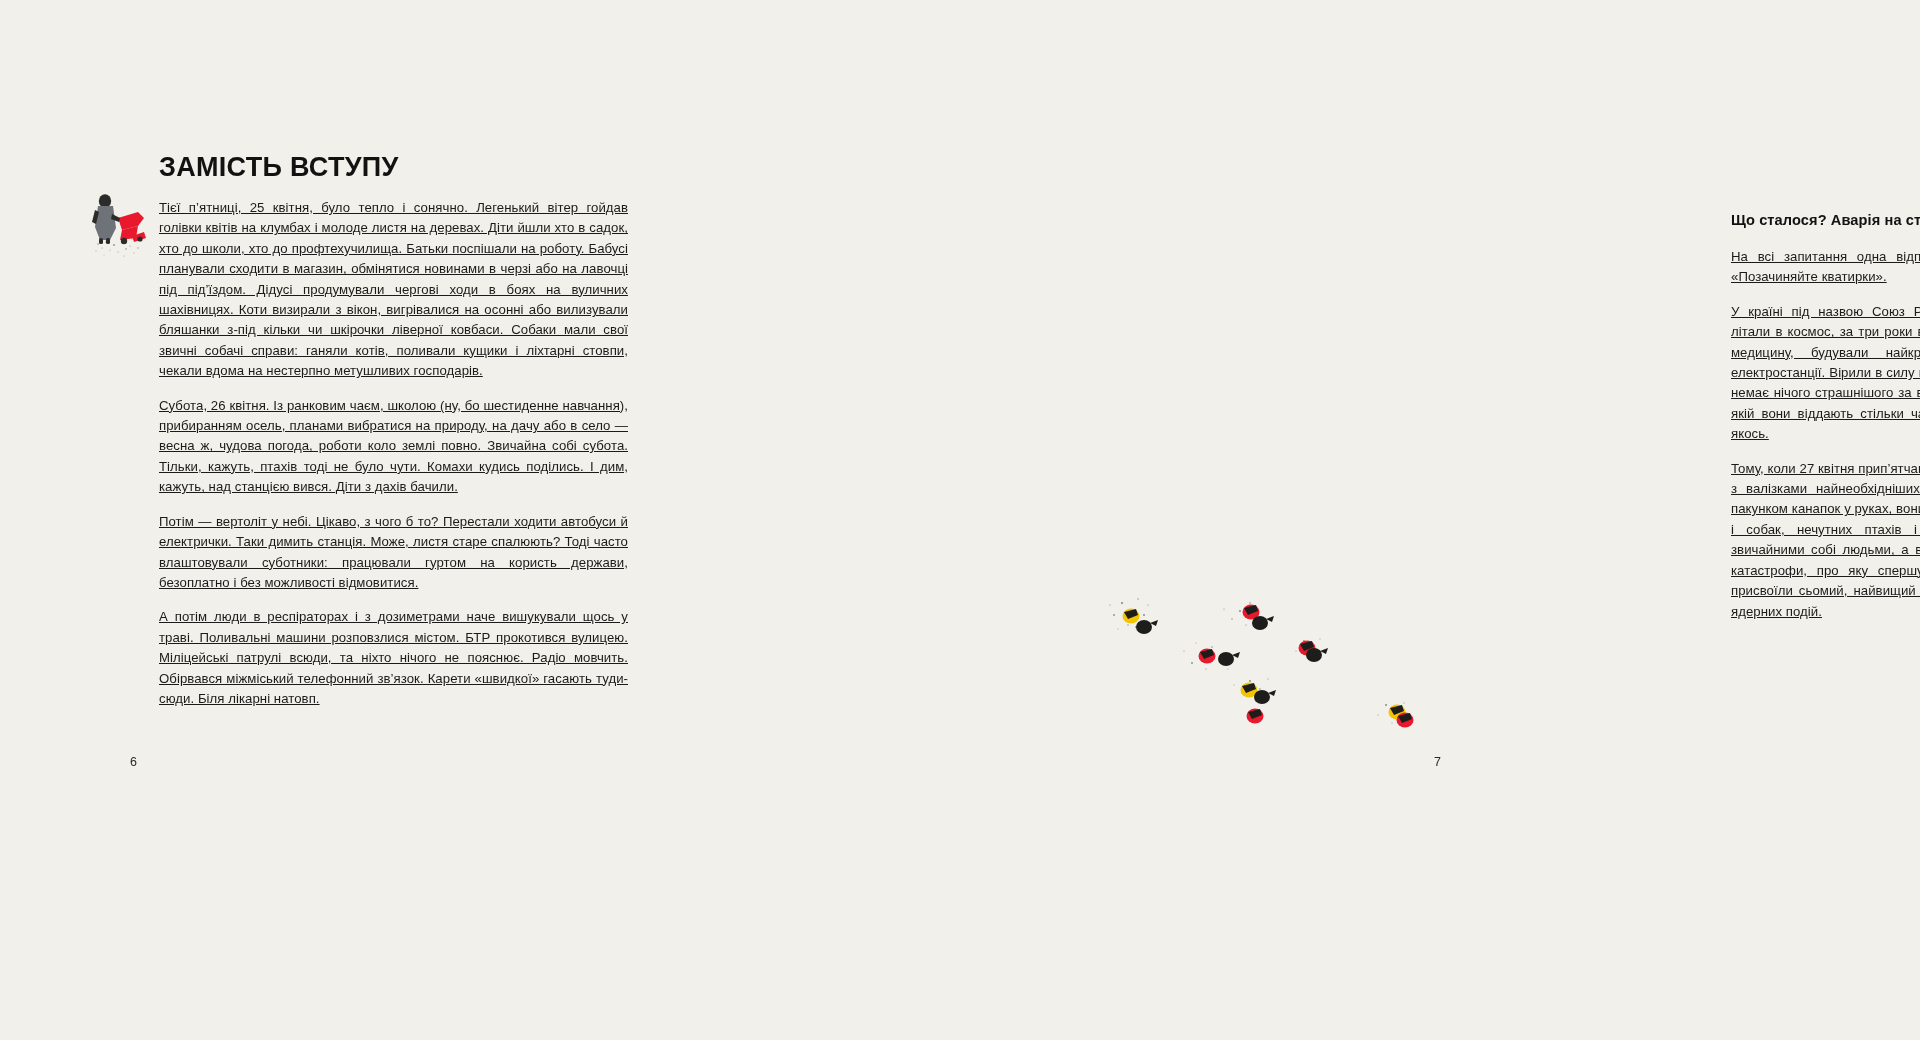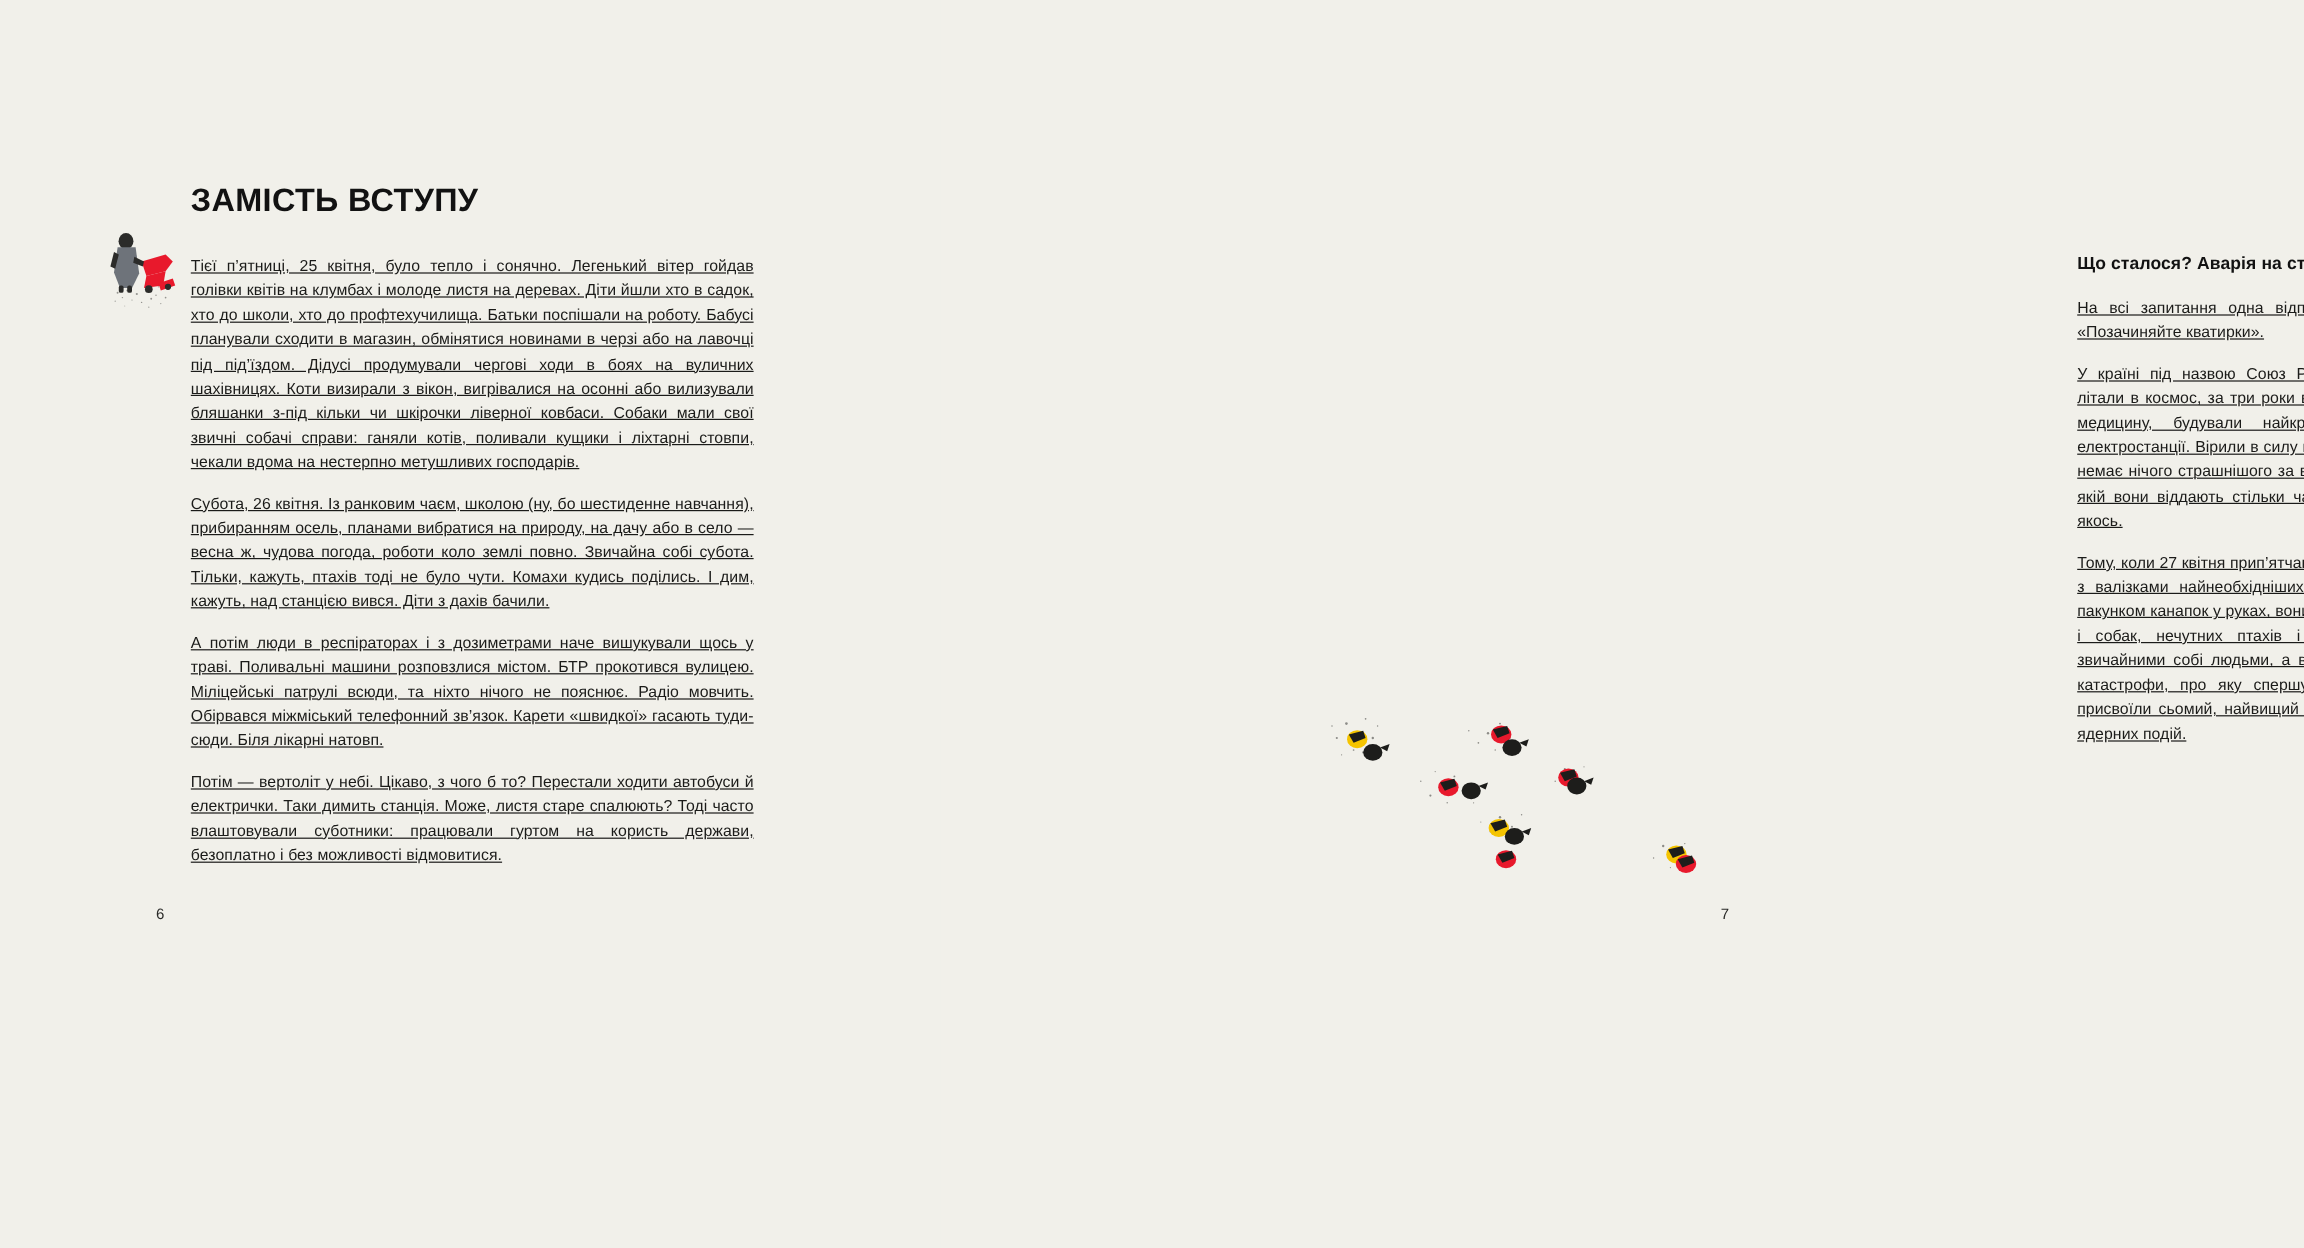--- a/index.html
+++ b/index.html
@@ -53,21 +53,21 @@
     top: 210px;
     width: 467px;
   }
 
   
   .chapter-title {
     font-size: 27px;
     font-weight: 700;
     letter-spacing: 0.3px;
     line-height: 30px;
-    margin: 0 0 30px 0;
+    margin: 0 0 16px 0;
     text-align: left;
     color: #121212;
   }
   .section-title {
     font-size: 14.6px;
     font-weight: 700;
     line-height: 20px;
     margin: 0 0 17px 0;
     text-align: left;
     color: #121212;
@@ -162,22 +162,22 @@
           <rect x="18" y="56" width="4" height="6" rx="1.6"></rect>
         </g>
       </svg>
     </div>
 
     <div class="column column-left">
       <h1 class="chapter-title">ЗАМІСТЬ ВСТУПУ</h1>
 
       <p class="para">Тієї п’ятниці, 25 квітня, було тепло і сонячно. Легенький вітер гойдав голівки квітів на клумбах і молоде листя на деревах. Діти йшли хто в садок, хто до школи, хто до профтехучилища. Батьки поспішали на роботу. Бабусі планували сходити в магазин, обмінятися новинами в черзі або на лавочці під під’їздом. Дідусі продумували чергові ходи в боях на вуличних шахівницях. Коти визирали з вікон, вигрівалися на осонні або вилизували бляшанки з-під кільки чи шкірочки ліверної ковбаси. Собаки мали свої звичні собачі справи: ганяли котів, поливали кущики і ліхтарні стовпи, чекали вдома на нестерпно метушливих господарів.</p>
       <p class="para">Субота, 26 квітня. Із ранковим чаєм, школою (ну, бо шестиденне навчання), прибиранням осель, планами вибратися на природу, на дачу або в село — весна ж, чудова погода, роботи коло землі повно. Звичайна собі субота. Тільки, кажуть, птахів тоді не було чути. Комахи кудись поділись. І дим, кажуть, над станцією вився. Діти з дахів бачили.</p>
+      <p class="para">Потім — вертоліт у небі. Цікаво, з чого б то? Перестали ходити автобуси й електрички. Таки димить станція. Може, листя старе спалюють? Тоді часто влаштовували суботники: працювали гуртом на користь держави, безоплатно і без можливості відмовитися.</p>
       <p class="para">А потім люди в респіраторах і з дозиметрами наче вишукували щось у траві. Поливальні машини розповзлися містом. БТР прокотився вулицею. Міліцейські патрулі всюди, та ніхто нічого не пояснює. Радіо мовчить. Обірвався міжміський телефонний зв’язок. Карети «швидкої» гасають туди-сюди. Біля лікарні натовп.</p>
-      <p class="para">Потім — вертоліт у небі. Цікаво, з чого б то? Перестали ходити автобуси й електрички. Таки димить станція. Може, листя старе спалюють? Тоді часто влаштовували суботники: працювали гуртом на користь держави, безоплатно і без можливості відмовитися.</p>
     </div>
 
     <div class="page-number page-number-left">6</div>
   </div>
 
   <div class="page page-right">
 
     <div class="column column-right">
       <h2 class="section-title">Що сталося? Аварія на станції? Як бути далі?</h2>
 

